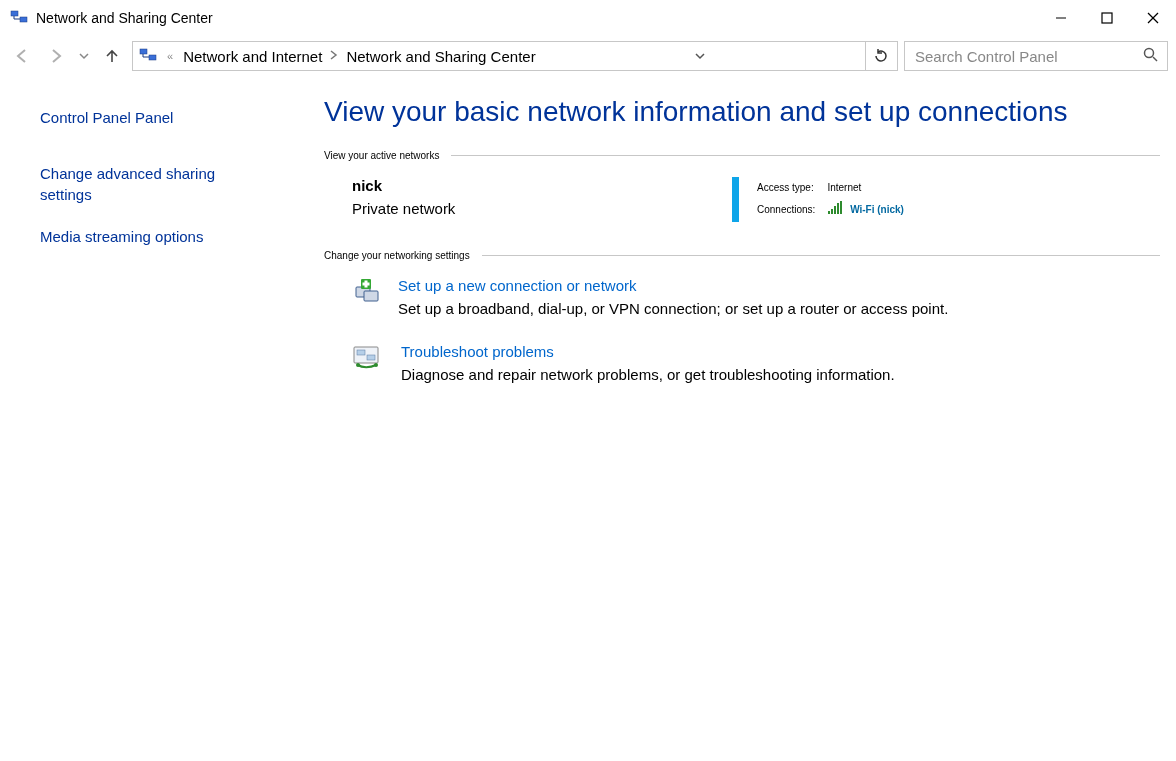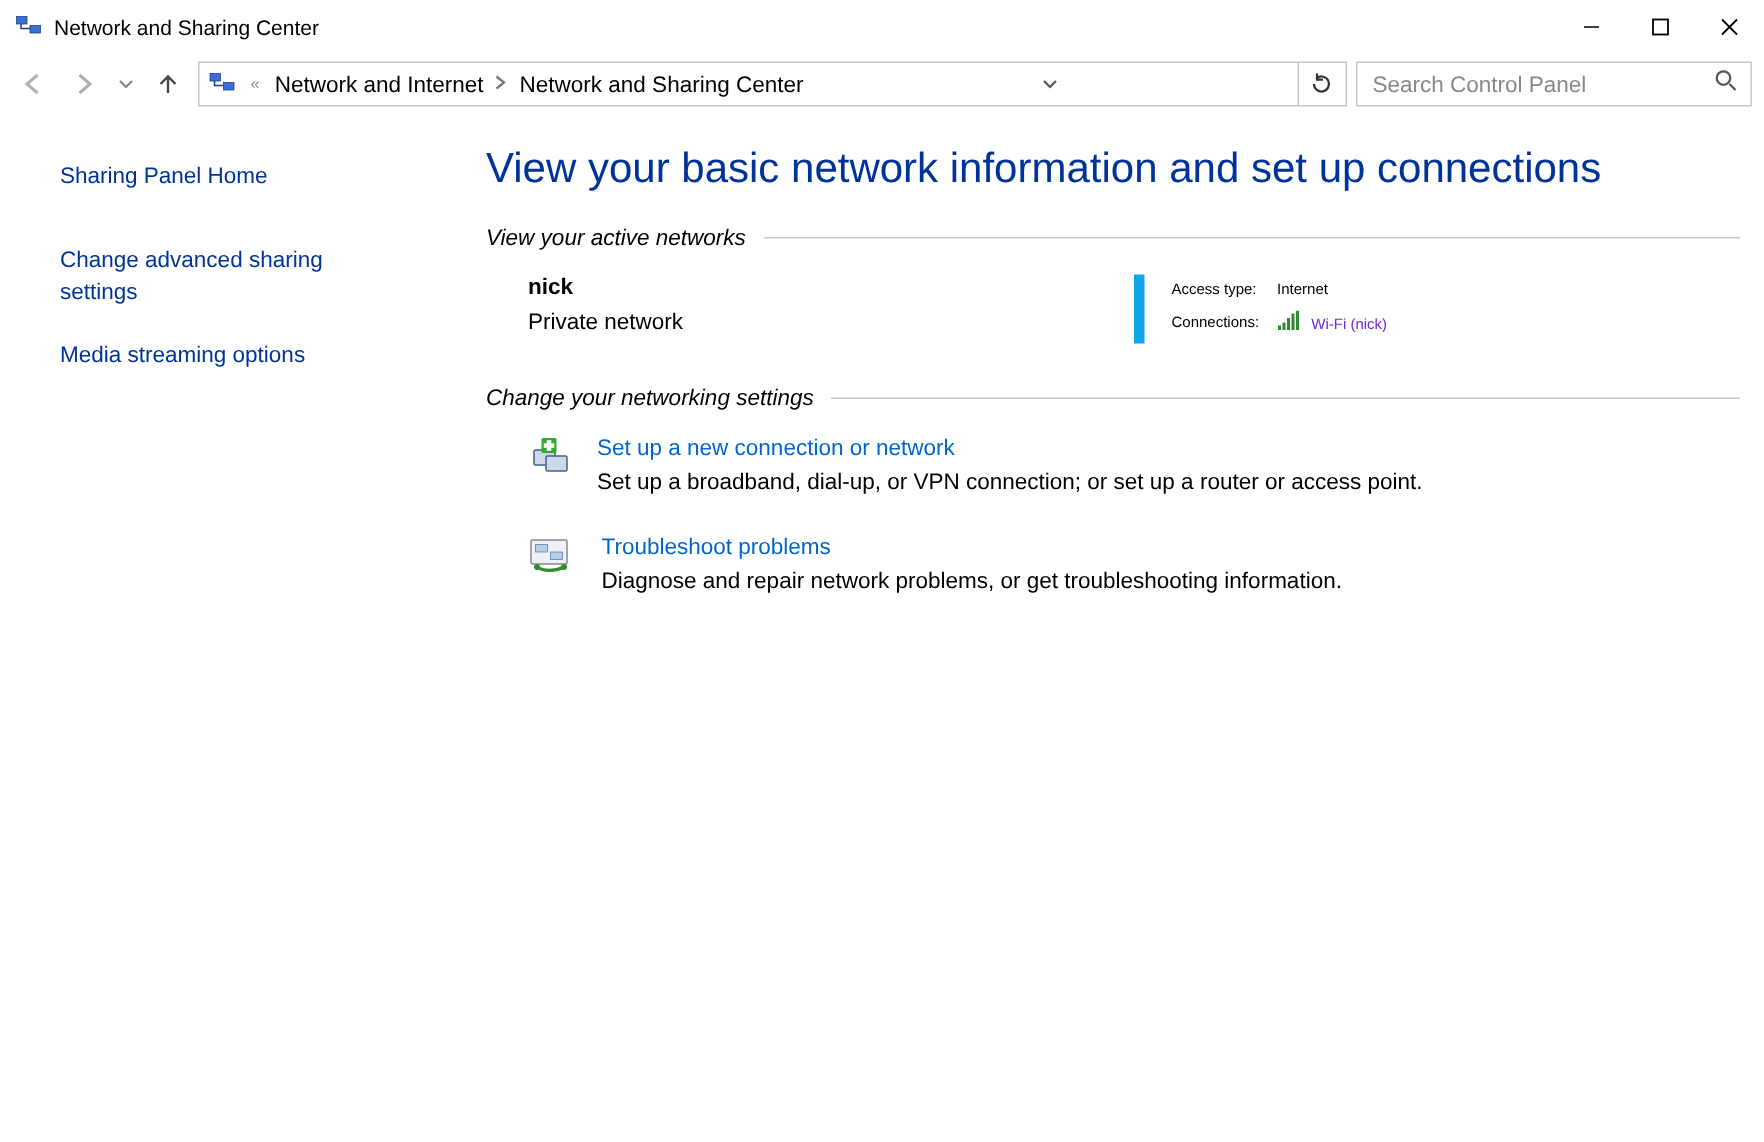--- a/index.html
+++ b/index.html
@@ -115,39 +115,38 @@
     color: #003399;
     font-weight: 400;
     font-size: 28px;
     margin: 0 0 22px 0;
   }
   .section-header {
     display:flex; align-items:center;
     margin-bottom: 16px;
     gap: 12px;
   }
-  .section-header .label { font-size:15px; white-space:nowrap;font-style:italic; }
+  .section-header .label { font-size:10px; white-space:nowrap; }
   .section-header .hr {
     flex:1; height:1px; background:#c7c7c7;
   }
   .active-network {
     display:flex;
     margin: 10px 0 28px 28px;
-    gap: 24px;
   }
   .net-left { width: 380px; }
   .net-name { font-weight:700; font-size:15px; }
   .net-type { font-size:15px; margin-top:6px; }
   .net-right {
     border-left: 7px solid #0ea5e9;
     padding-left: 16px;
     font-size:10px;
   }
   .net-right table td { padding: 3px 10px 3px 0; vertical-align:middle; }
-  .link-blue { color:#6d28d9; cursor:pointer; }
+  .link-blue { color:#0369a1; cursor:pointer;font-weight:bold; }
   .signal-icon { display:inline-block; margin-right:4px; vertical-align:-2px; }
   .settings-item {
     display:flex;
     margin: 16px 0 10px 28px;
     gap: 16px;
     align-items:flex-start;
   }
   .settings-item .icon-box {
     width:30px; height:30px; flex-shrink:0;
     display:flex; align-items:center; justify-content:center;
@@ -248,21 +247,21 @@
       <svg width="16" height="16">
           <circle cx="6" cy="6" r="4.5" fill="none" stroke="#555" stroke-width="1.5"></circle>
           <line x1="10" y1="10" x2="14" y2="14" stroke="#555" stroke-width="1.5"></line>
         </svg>
     </span>
   </div>
 </div>
 
 <div class="content">
   <div class="sidebar">
-    <div class="link">Sharing Panel Home</div>
+    <div class="link">Control Panel Panel</div>
     <div style="height:14px;"></div>
     <div class="link" style="max-width:210px;">Change advanced sharing settings</div>
     <div class="link">Media streaming options</div>
   </div>
 
   <div class="main">
     <h1>View your basic network information and set up connections</h1>
 
     <div class="section-header">
       <span class="label">View your active networks</span>

